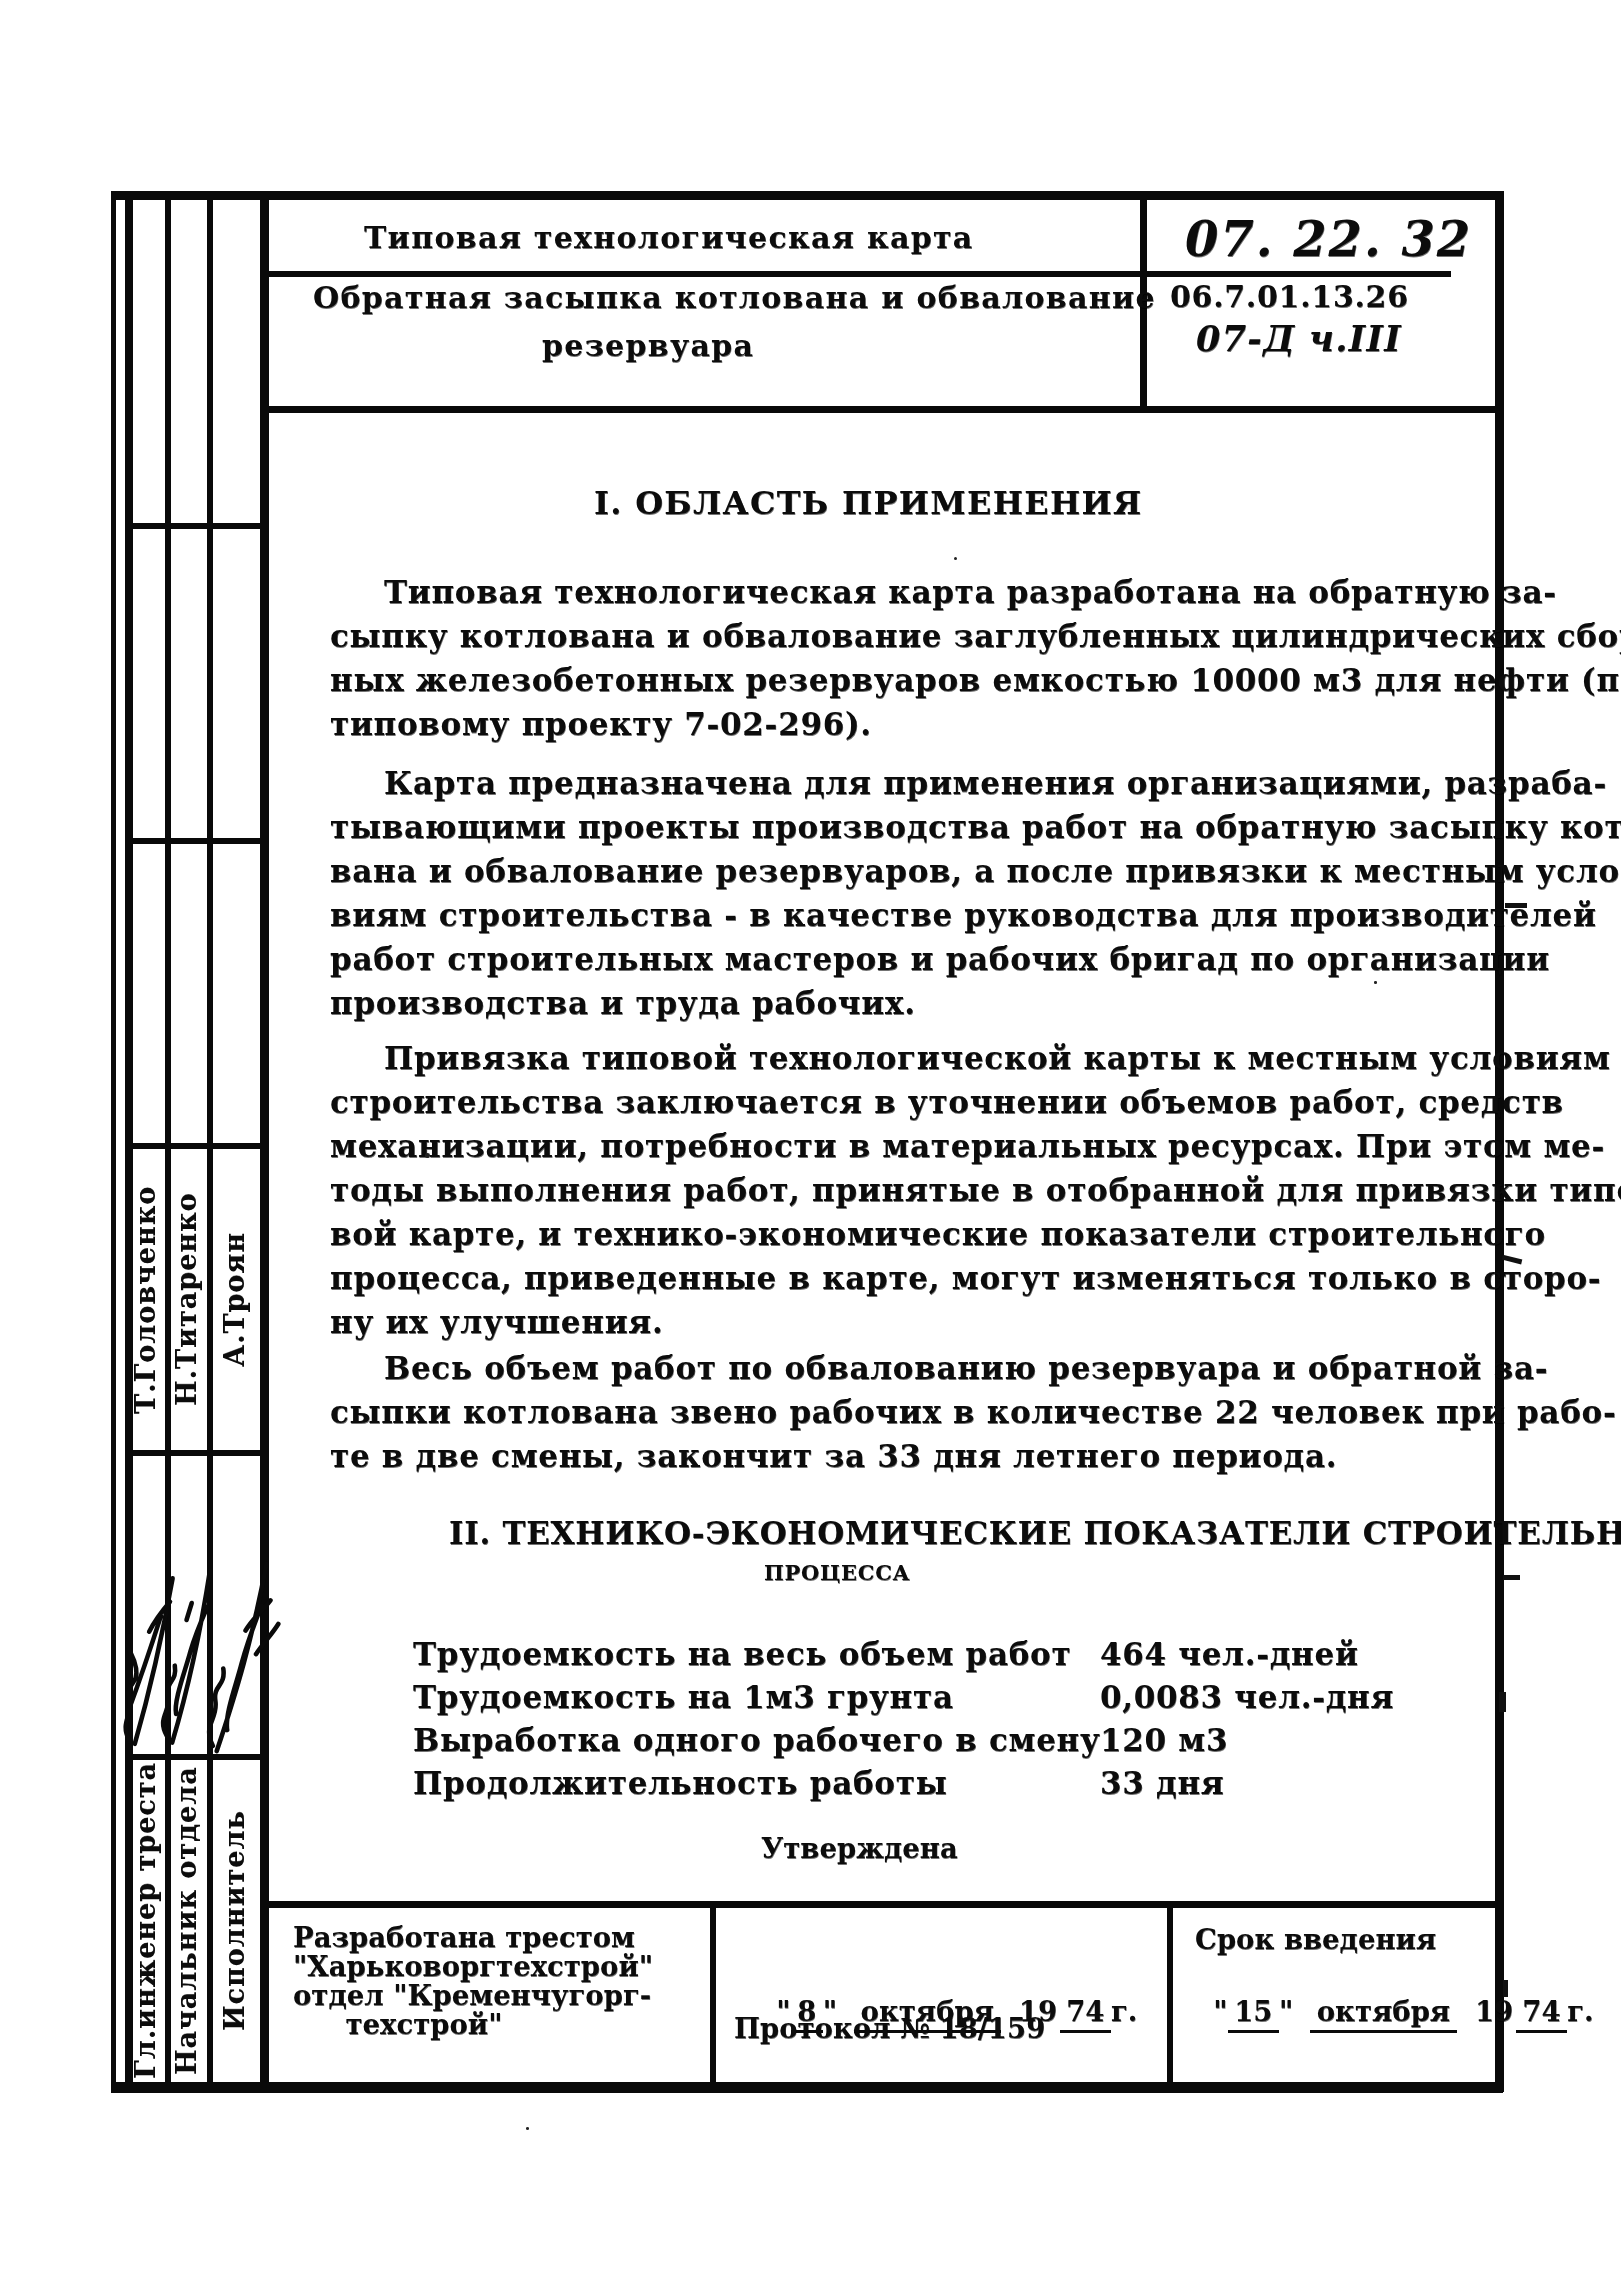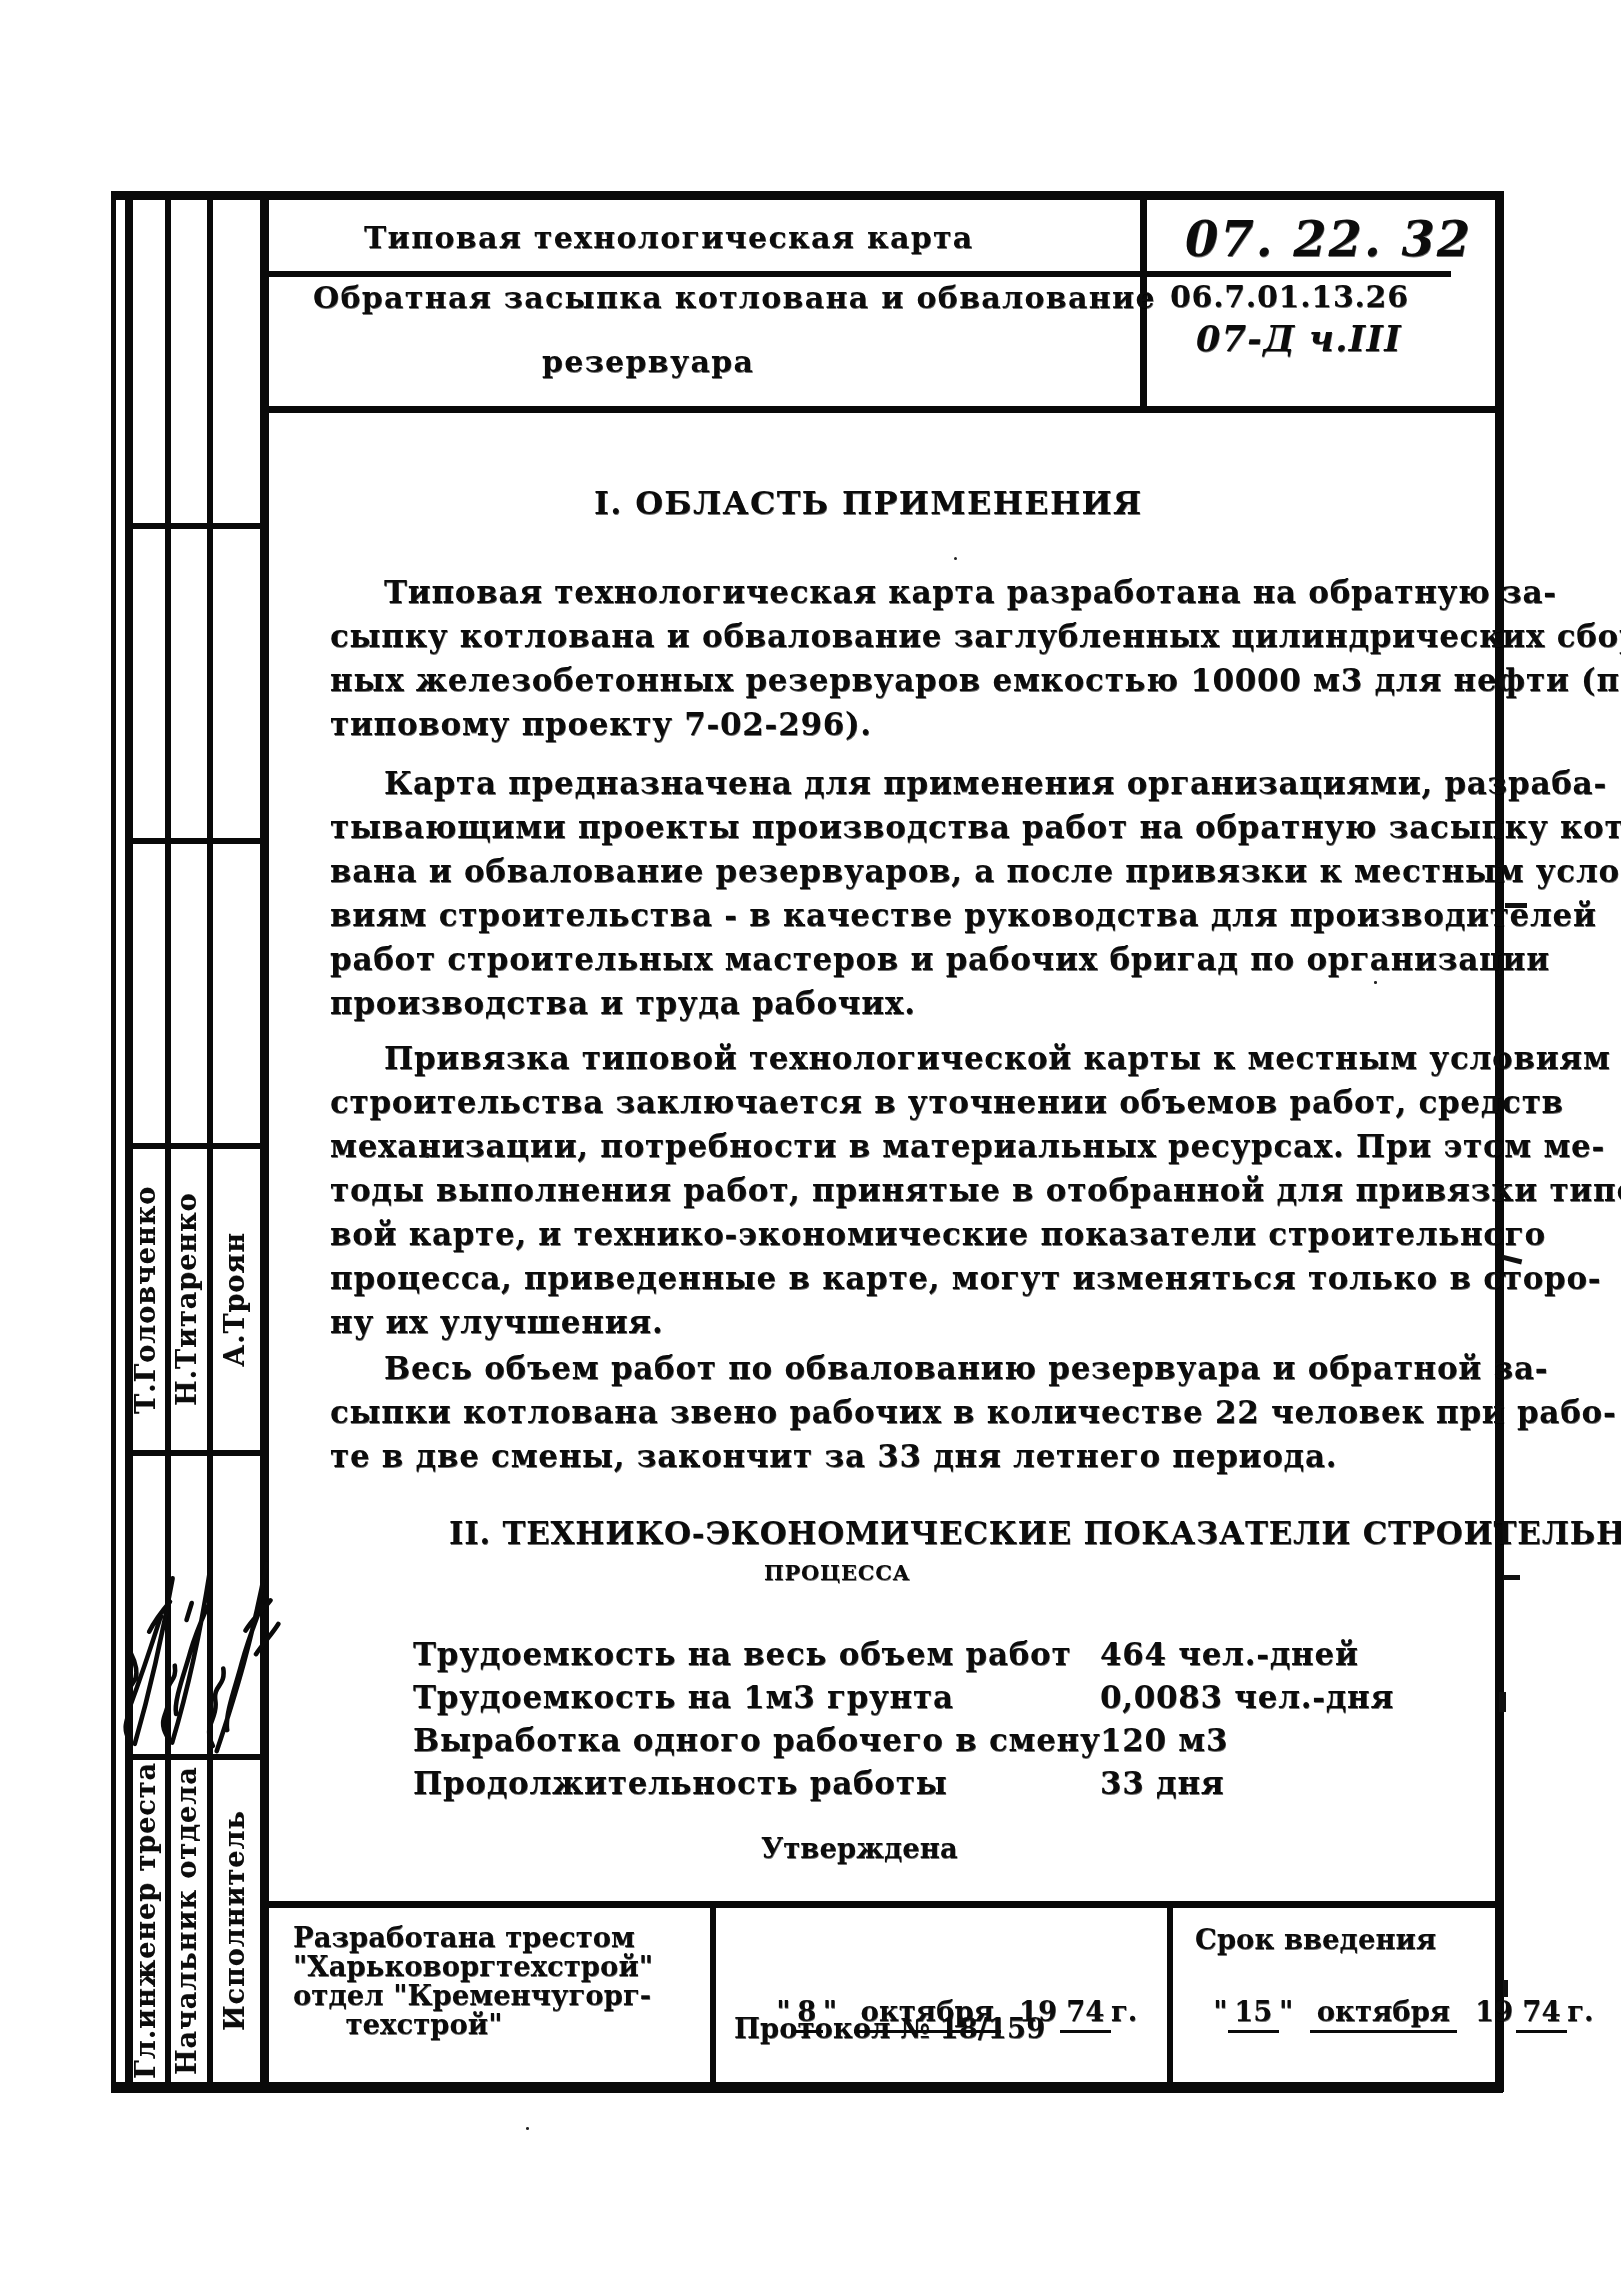--- a/index.html
+++ b/index.html
@@ -51,21 +51,21 @@
   <div class="ln" style="left:710px;top:1908px;width:5.9px;height:175px;"></div>
   <div class="ln" style="left:1167px;top:1908px;width:5.9px;height:175px;"></div>
   <div class="ln" style="left:125px;top:523px;width:143px;height:5.9px;"></div>
   <div class="ln" style="left:125px;top:838px;width:143px;height:5.9px;"></div>
   <div class="ln" style="left:125px;top:1143px;width:143px;height:5.9px;"></div>
   <div class="ln" style="left:125px;top:1450px;width:143px;height:5.9px;"></div>
   <div class="ln" style="left:125px;top:1754px;width:143px;height:5.9px;"></div>
 
   <div class="txt" style="left:313px;top:280px;font-size:30px;letter-spacing:1.3px;">Обратная засыпка котлована и обвалование</div>
   <div class="txt" style="left:364px;top:220px;font-size:30px;letter-spacing:1.3px;">Типовая технологическая карта</div>
-  <div class="txt" style="left:542px;top:328px;font-size:30px;letter-spacing:1.3px;margin-top:16px;">резервуара</div>
+  <div class="txt" style="left:542px;top:328px;font-size:30px;letter-spacing:1.3px;">резервуара</div>
   <div class="txt ital" style="left:1185px;top:211px;font-size:48px;letter-spacing:2px;">07. 22. 32</div>
   <div class="txt" style="left:1170px;top:279px;font-size:30px;letter-spacing:0.7px;">06.7.01.13.26</div>
   <div class="txt ital" style="left:1196px;top:318px;font-size:35px;letter-spacing:1.3px;">07-Д ч.III</div>
 
   <div class="vtext" style="left:126px;top:1149px;width:39px;height:301px;line-height:39px;">Т.Головченко</div>
   <div class="vtext" style="left:166px;top:1149px;width:42px;height:301px;line-height:42px;">Н.Титаренко</div>
   <div class="vtext" style="left:209px;top:1149px;width:52px;height:301px;line-height:52px;">А.Троян</div>
 
   <svg class="sig" style="left:110px;top:1455px;" width="75" height="300" viewBox="0 0 115 458">
     <path d="M30,438 C14,408 36,398 30,372 C24,348 44,352 40,326 C36,300 22,300 30,276 M38,442 C58,372 76,300 96,188 M28,392 C48,338 62,296 78,246 M60,270 C70,250 80,238 92,224"></path>

